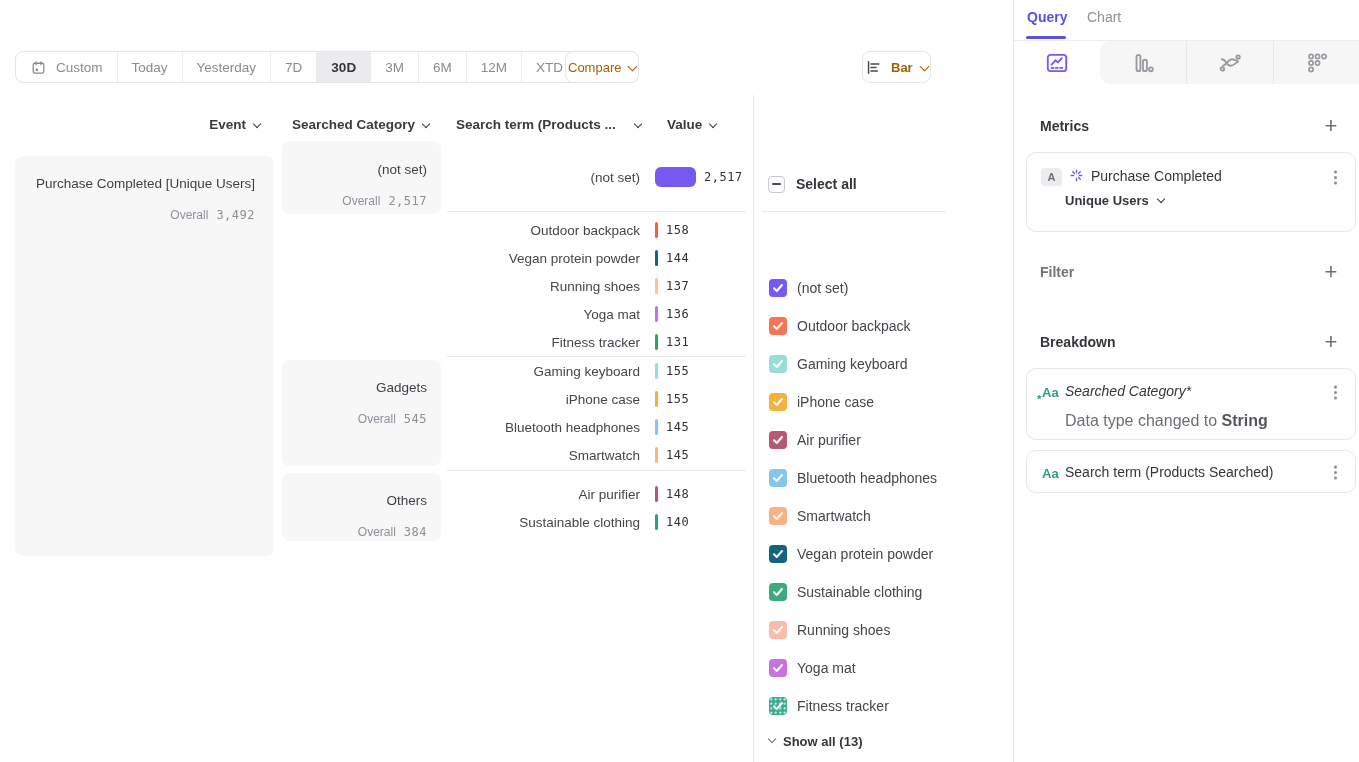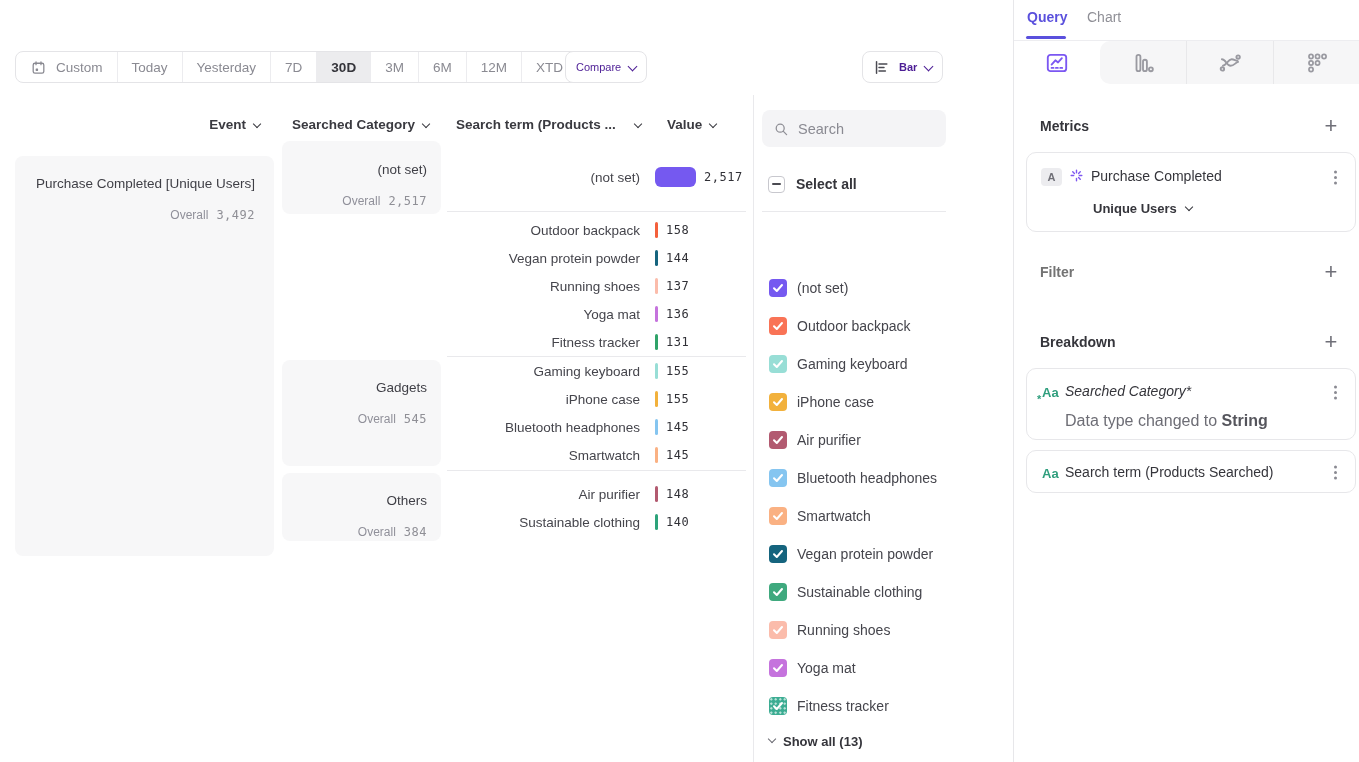--- a/index.html
+++ b/index.html
@@ -11,21 +11,21 @@
 
   
   .chev { display:inline-block; width:7px; height:7px; border-right:1.6px solid currentColor; border-bottom:1.6px solid currentColor; transform:rotate(45deg); margin-left:8px; margin-bottom:2px; }
   .chev.sm { width:6px; height:6px; margin-left:0; }
 
   
   .seg-group { display:flex; align-items:stretch; height:32px; border:1px solid #e4e4e7; border-radius:8px; background:#fff; overflow:hidden; }
   .seg { display:flex; align-items:center; padding:0 14px; font-size:13.5px; font-weight:500; color:#8a8a92; border-right:1px solid #ececef; cursor:pointer; white-space:nowrap; }
   .seg:last-child { border-right:none; }
   .seg.active { background:#ececee; color:#35353b; font-weight:700; }
-  .btn { display:flex; align-items:center; height:32px; padding:0 10px; border:1px solid #e4e4e7; border-radius:8px; background:#fff; font-size:11px; font-weight:600; color:#4c1d95; cursor:pointer; white-space:nowrap; }
+  .btn { display:flex; align-items:center; height:32px; padding:0 2px; border:1px solid #e4e4e7; border-radius:8px; background:#fff; font-size:13px; font-weight:600; color:#a16207; cursor:pointer; white-space:nowrap; }
 
   
   .colhead { display:flex; align-items:center; font-size:13.5px; font-weight:600; color:#3a3a40; white-space:nowrap; }
 
   
   .gbox { position:absolute; background:#f7f7f8; border-radius:8px; }
   .gbox .glabel { padding-top:20px; padding-right:14px; text-align:right; }
   .gname { font-size:13.5px; color:#3f3f46; }
   .goverall { margin-top:17px; font-size:12px; color:#90909a; }
   .goverall .num { font-family:"DejaVu Sans Mono", monospace; letter-spacing:0.5px; margin-left:8px; color:#8f8f96; }
@@ -248,29 +248,20 @@
     <span class="val">148</span>
   </div>
   <div class="crow" style="top:508px;">
     <span class="lbl">Sustainable clothing</span>
     <span class="bar" style="background-color: rgb(45, 163, 122); width: 3px;"></span>
     <span class="val">140</span>
   </div>
 
   <div class="vline" style="left:753px;top:95px;bottom:0;"></div>
 
-  <div class="search">
-    <span style="display:flex;">
-      <svg width="16" height="16" viewBox="0 0 20 20" fill="none" stroke="#8f8f96" stroke-width="1.6" stroke-linecap="round">
-        <circle cx="9" cy="9" r="5"></circle>
-          <path d="M13 13l4 4"></path>
-      </svg>
-    </span>
-    <input type="text" placeholder="Search" style="">
-  </div>
 
   <div class="selall">
     <span class="dashbox">
         <span class="dash"></span>
       </span>
     <span>Select all</span>
   </div>
 
   <div class="abs" style="left:762px;top:211px;width:184px;height:1px;background:#e9e9ec;"></div>
 
@@ -433,21 +424,21 @@
       <span class="badge-a">A</span>
       <span class="abs" style="left:41px;top:14px;display:flex;">
         <svg width="17" height="17" viewBox="0 0 24 24" fill="none" stroke="#7e57f0" stroke-width="2" stroke-linecap="round">
           <path d="M12 4.5v3.5M12 16v3.5M4.5 12H8M16 12h3.5M6.7 6.7l2.4 2.4M14.9 14.9l2.4 2.4M17.3 6.7l-2.4 2.4"></path>
         </svg>
       </span>
       <span class="card-title" style="left:64px;top:15px;">Purchase Completed</span>
       <span class="kebab" style="top:13px;">
           <i></i>
         </span>
-      <span class="card-sub" style="left:38px;top:48px;margin-left:28px;">
+      <span class="card-sub" style="left:38px;top:40px;">
         <span>Unique Users</span>
           <span class="chev sm" style="margin-left:9px;margin-bottom:3px;"></span>
       </span>
     </div>
 
     <div class="h-sec muted" style="top:264px;">Filter</div>
     <div class="plus" style="top:259px;">+</div>
 
     <div class="h-sec" style="top:334px;">Breakdown</div>
     <div class="plus" style="top:329px;">+</div>

